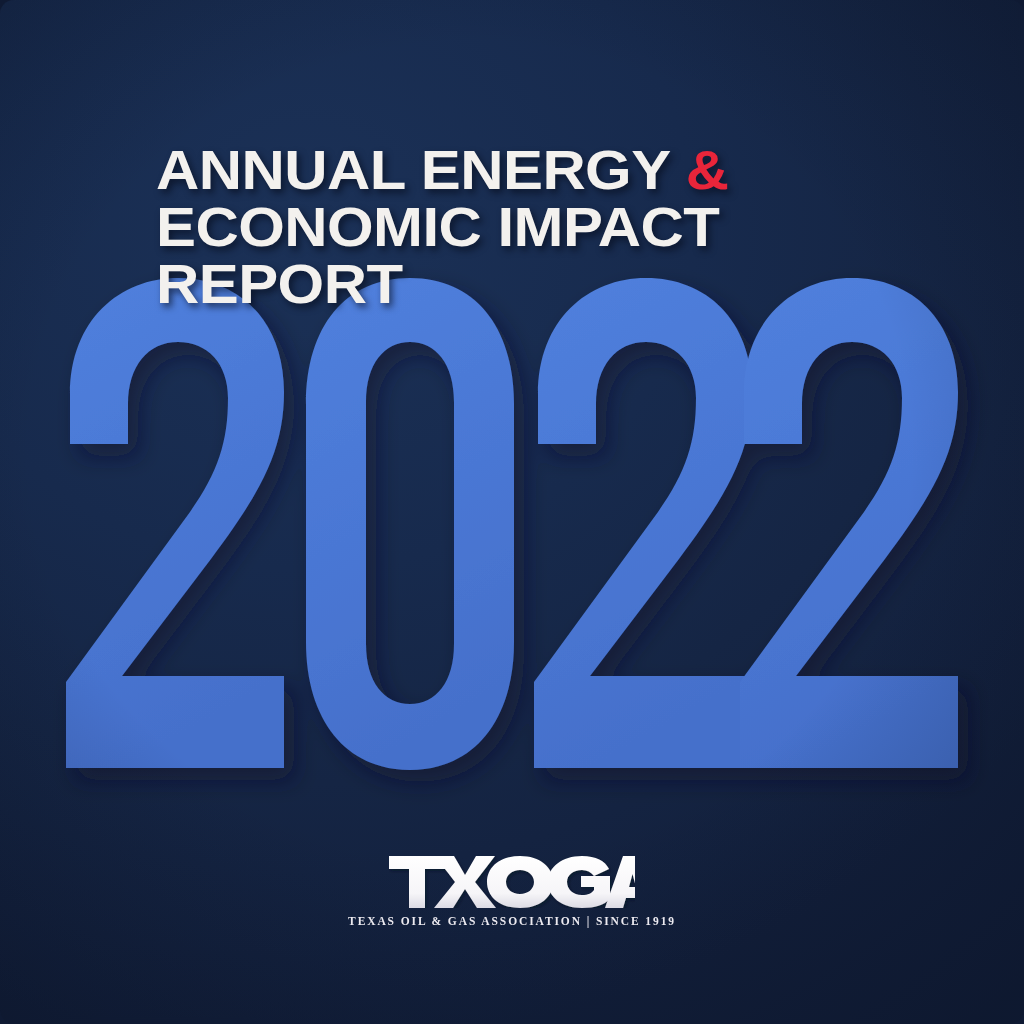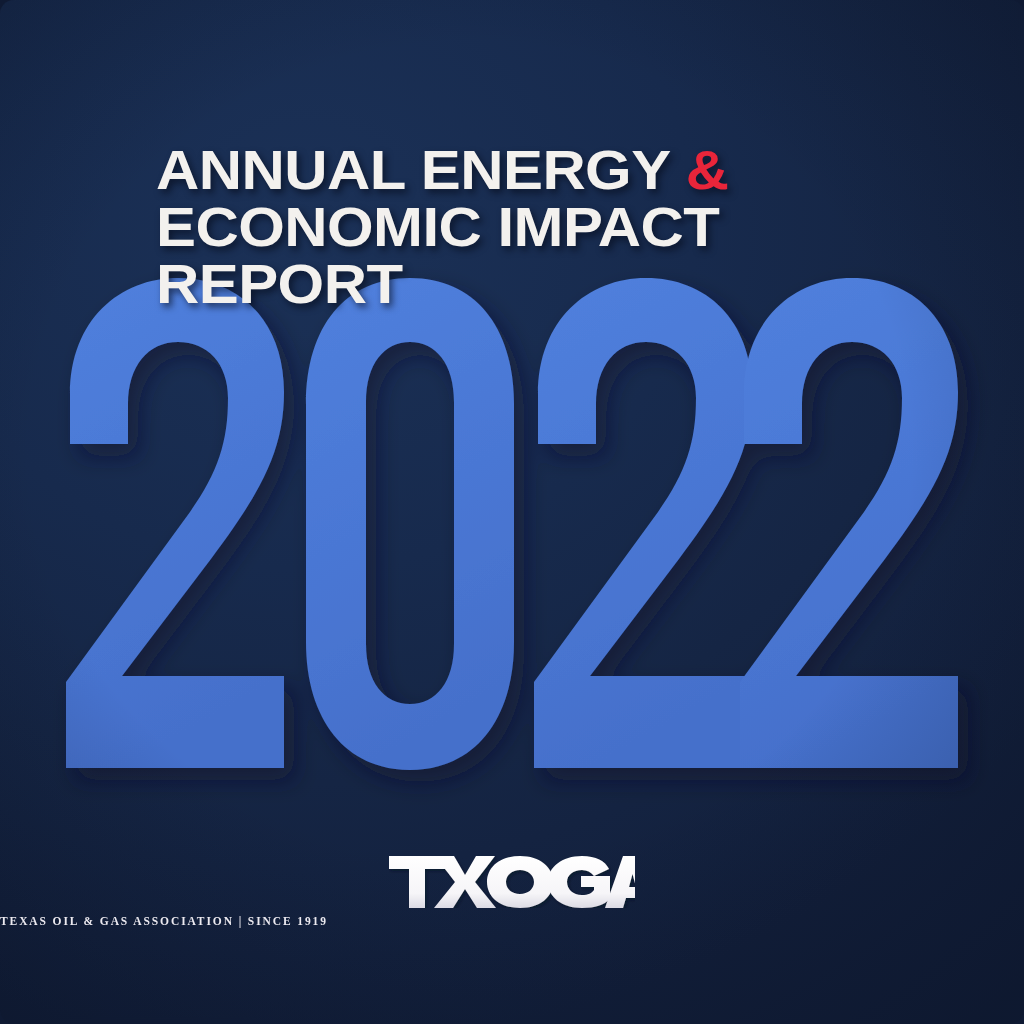--- a/index.html
+++ b/index.html
@@ -71,21 +71,21 @@
   .title-line .amp {
     color: #e8253a;
   }
 
   
   #logo-block {
     position: absolute;
     left: 0;
     top: 856px;
     width: 1024px;
-    text-align: left;
+    text-align: center;
     z-index: 6;
   }
   #logo-mark {
     display: block;
     margin: 0 auto;
     width: 246px;
     height: 52px;
   }
   #logo-tagline {
     margin-top: 7px;

